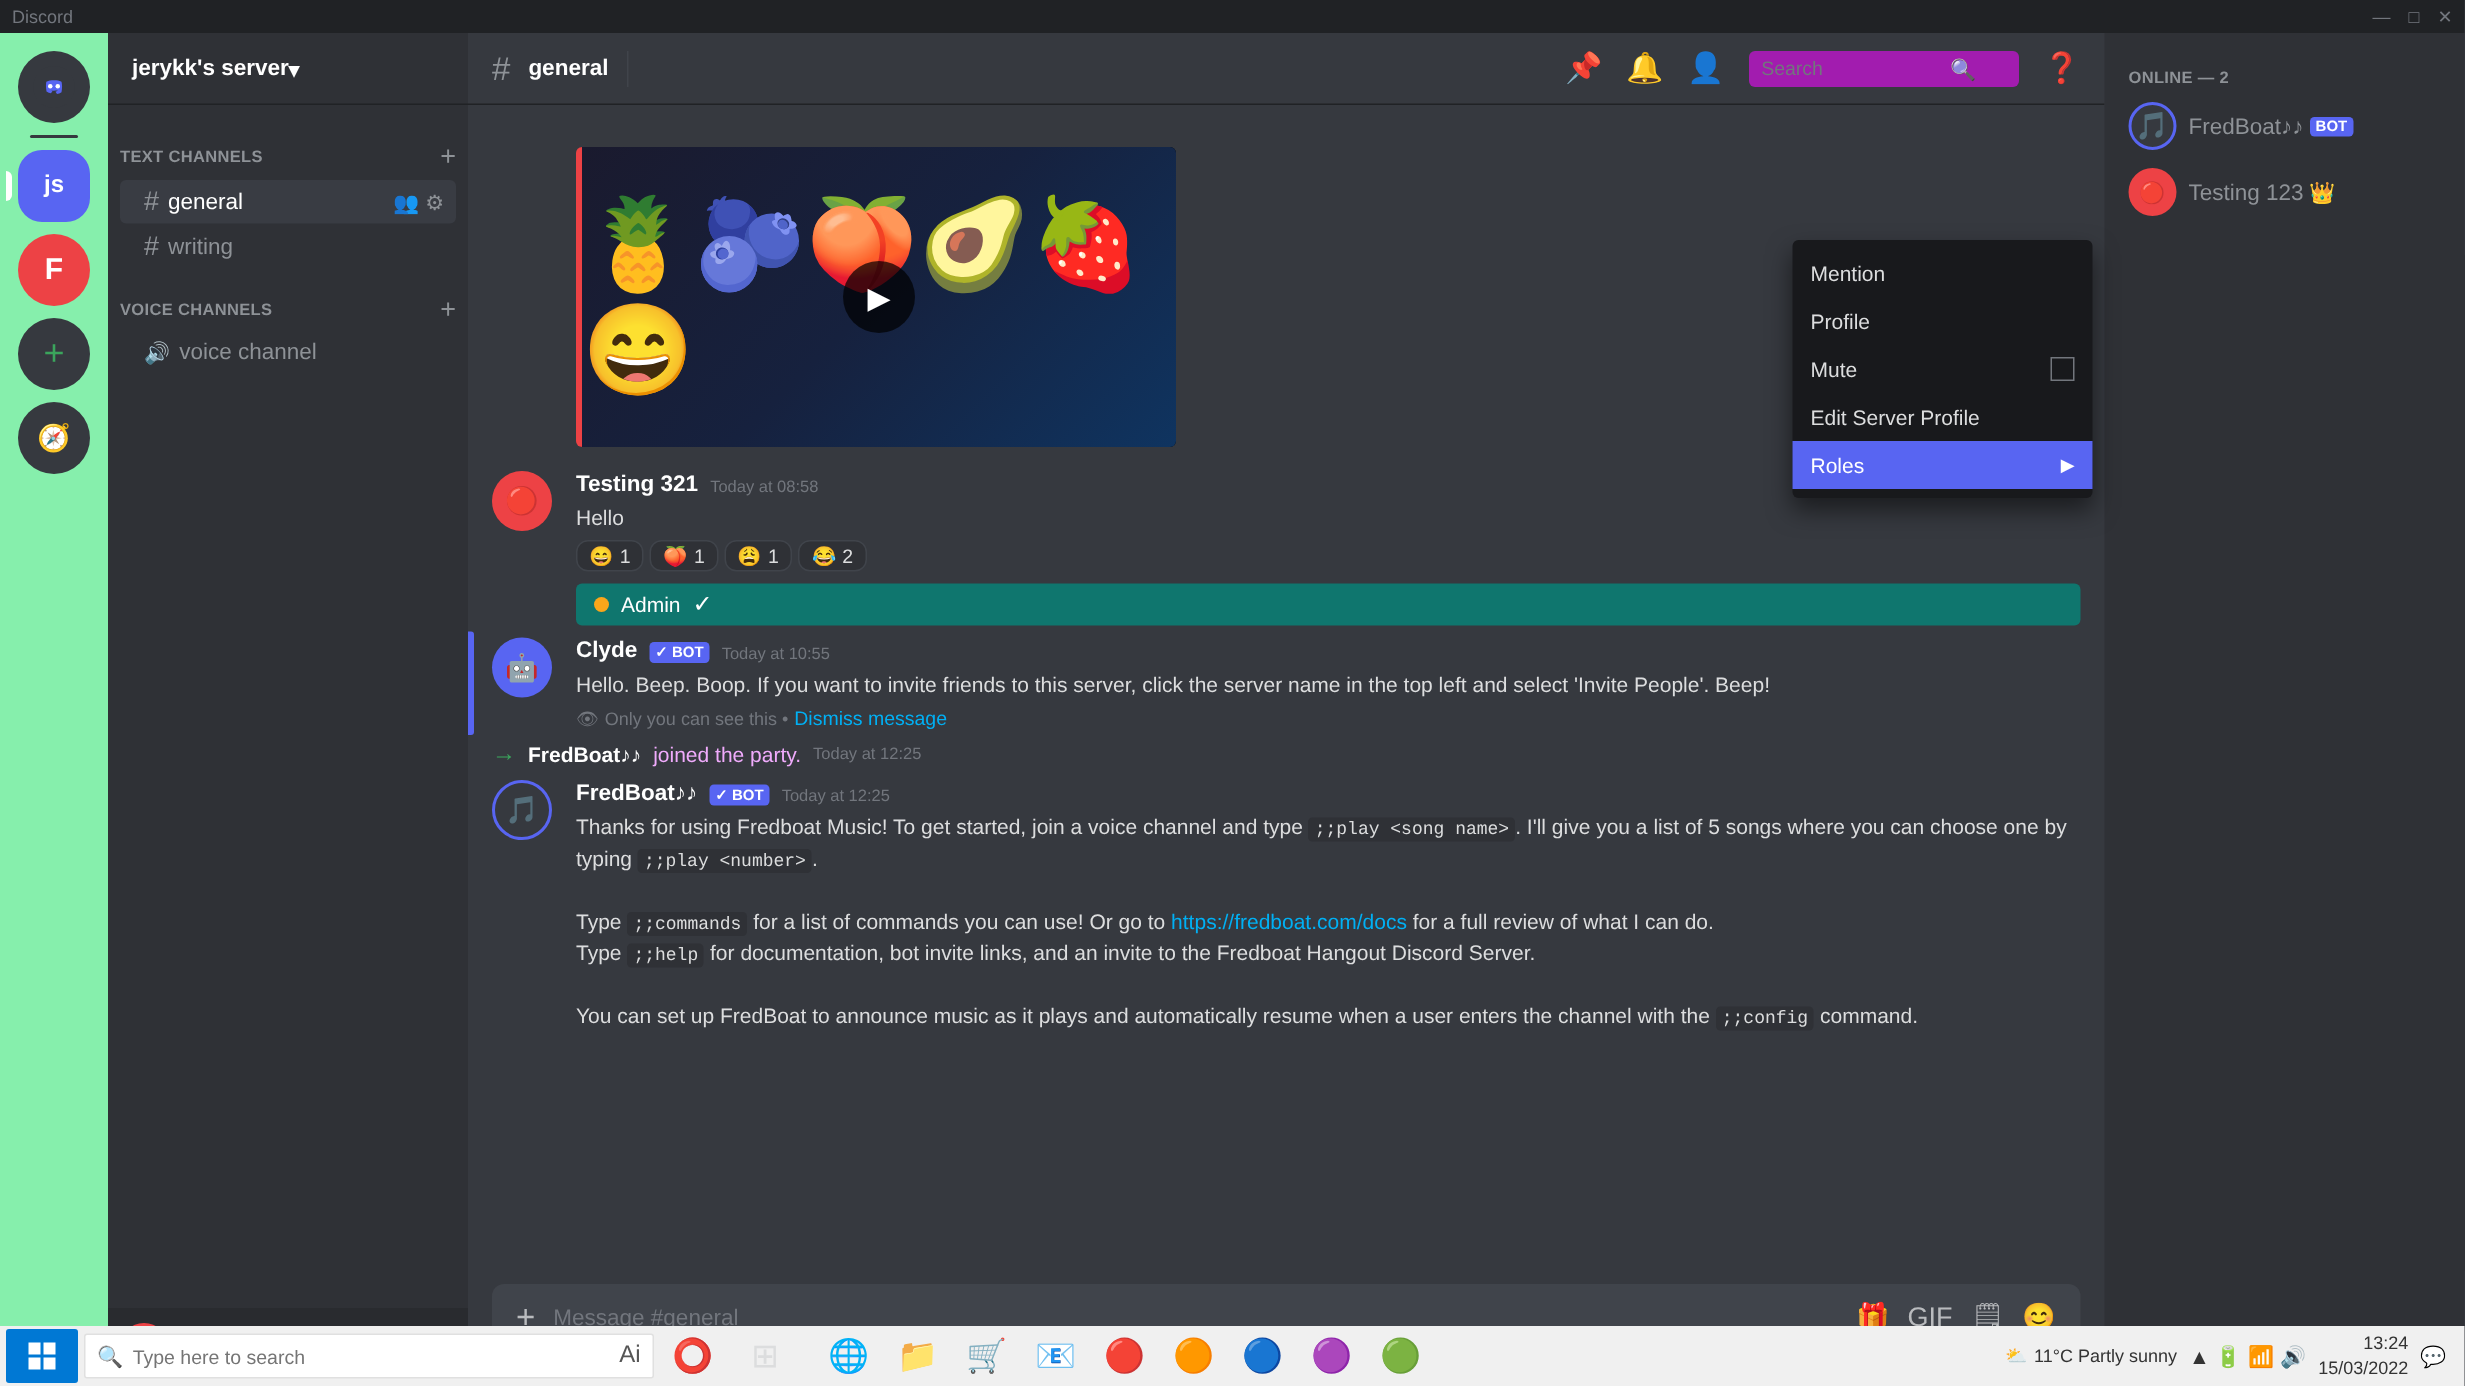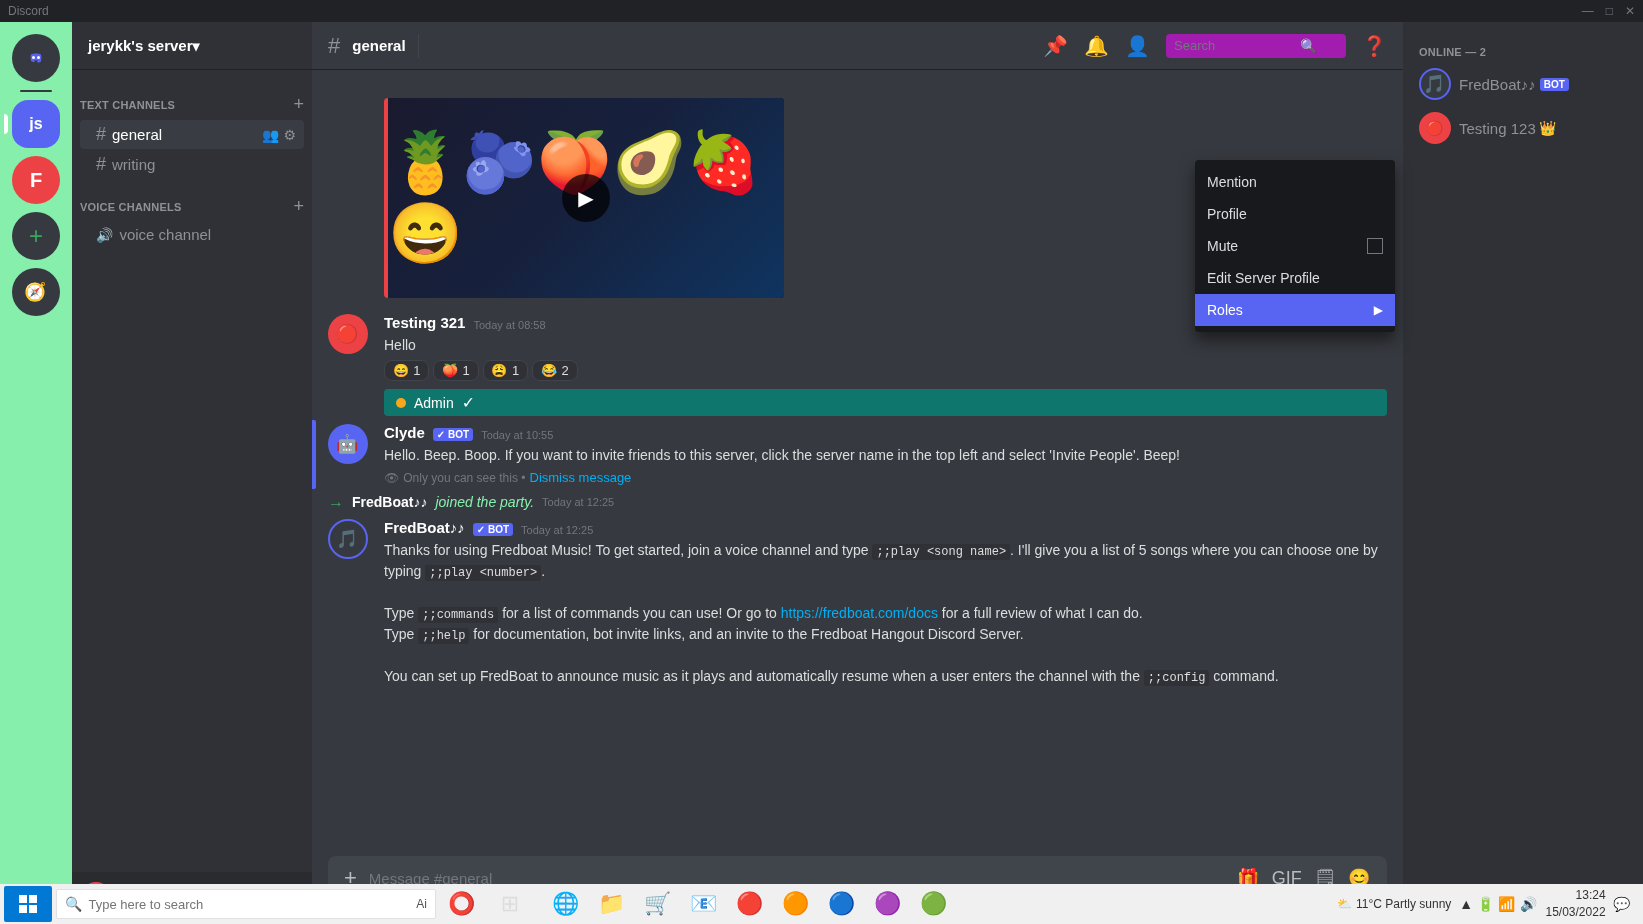--- a/index.html
+++ b/index.html
@@ -123,21 +123,21 @@
       padding: 1px 4px; border-radius: 3px; display: flex; align-items: center; gap: 2px;
     }
     .message-timestamp { font-size: 11px; color: #72767d; }
     .message-text { font-size: 14px; line-height: 1.5; color: #dcddde; }
     .message-text a { color: #00b0f4; text-decoration: none; }
     .reactions { display: flex; gap: 4px; margin-top: 4px; flex-wrap: wrap; }
     .reaction { background: #2f3136; border: 1px solid #40444b; border-radius: 8px; padding: 2px 8px; display: flex; align-items: center; gap: 4px; cursor: pointer; font-size: 13px; }
     .reaction-count { font-size: 13px; color: #dcddde; }
     .system-message { display: flex; align-items: center; padding: 4px 16px; gap: 8px; color: #72767d; font-size: 14px; }
     .system-arrow { color: #3ba55c; font-size: 16px; }
-    .join-text { color: #86efac; font-style: italic; }
+    .join-text { color: #f0abfc; }
     .join-name { color: white; font-weight: 600; cursor: pointer; }
     .dismiss-link { color: #00b0f4; cursor: pointer; font-size: 13px; }
     .ephemeral-notice { display: flex; align-items: center; gap: 4px; color: #72767d; font-size: 12px; margin-top: 4px; }
     .left-bar { position: absolute; left: 0; top: 0; bottom: 0; width: 4px; background: #5865f2; border-radius: 0 2px 2px 0; }
     .clyde-msg { position: relative; }
 
     
     .video-embed {
       width: 400px; height: 200px; background: #000; border-radius: 4px;
       margin: 8px 0; position: relative; overflow: hidden;
@@ -508,21 +508,21 @@
     <svg width="20" height="20" viewBox="0 0 20 20">
         <rect x="1" y="1" width="8" height="8" fill="white"></rect>
         <rect x="11" y="1" width="8" height="8" fill="white"></rect>
         <rect x="1" y="11" width="8" height="8" fill="white"></rect>
         <rect x="11" y="11" width="8" height="8" fill="white"></rect>
       </svg>
   </div>
   <div class="taskbar-search">
     <span>🔍</span>
     <input class="taskbar-search-input" type="text" placeholder="Type here to search" style="">
-    <span style="font-size:12px;color:#555;margin-left:4px;">Ai</span>
+    <span style="font-size:16px;color:#555;margin-left:4px;">Ai</span>
   </div>
   <div class="taskbar-app">⭕</div>
   <div class="taskbar-app">⊞</div>
   <div class="taskbar-apps">
     <div class="taskbar-app" style="color:#0078d4;">🌐</div>
     <div class="taskbar-app" style="color:#ffc107;">📁</div>
     <div class="taskbar-app" style="color:#0078d4;">🛒</div>
     <div class="taskbar-app" style="color:#0078d4;">📧</div>
     <div class="taskbar-app">🔴</div>
     <div class="taskbar-app">🟠</div>

